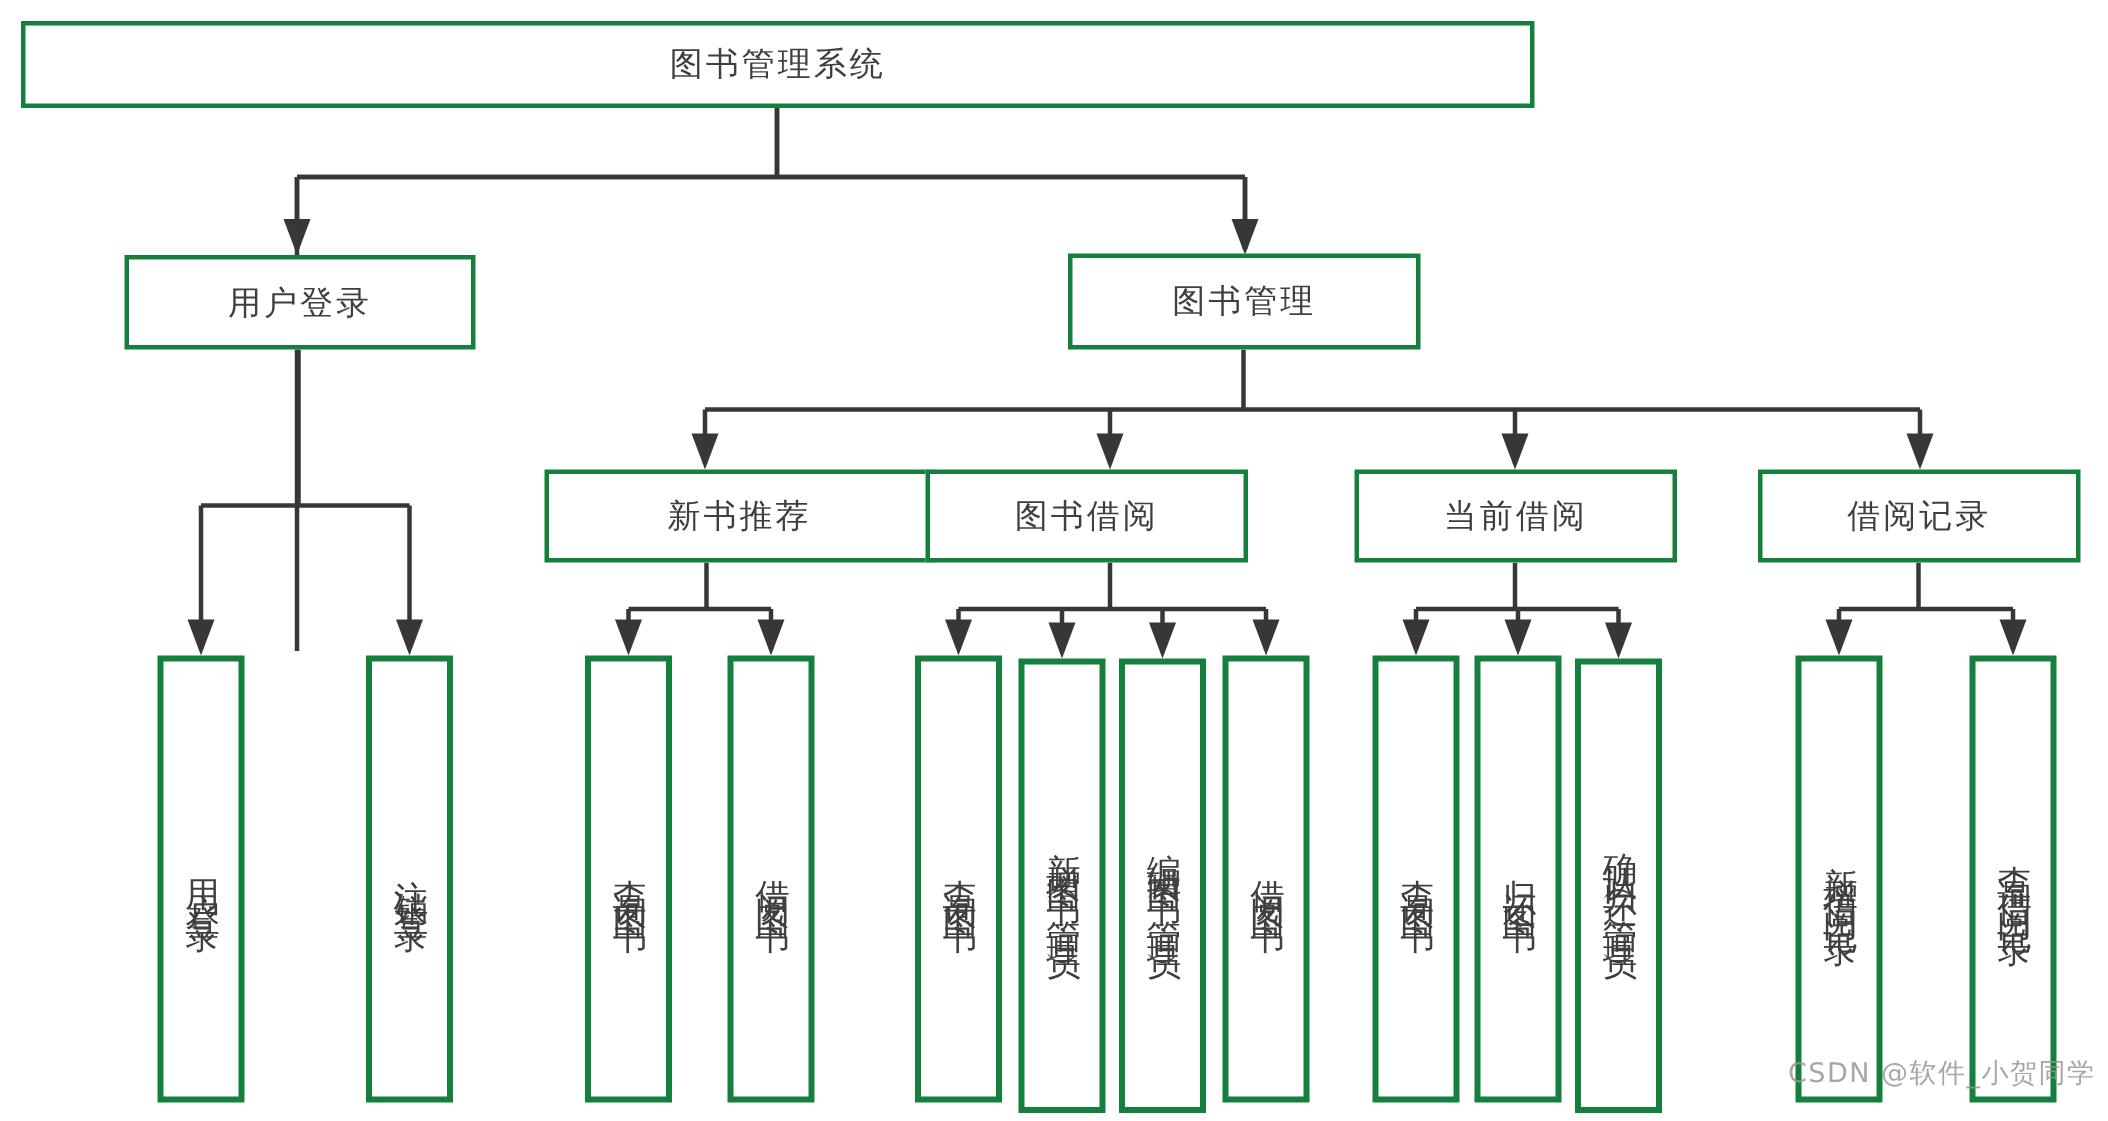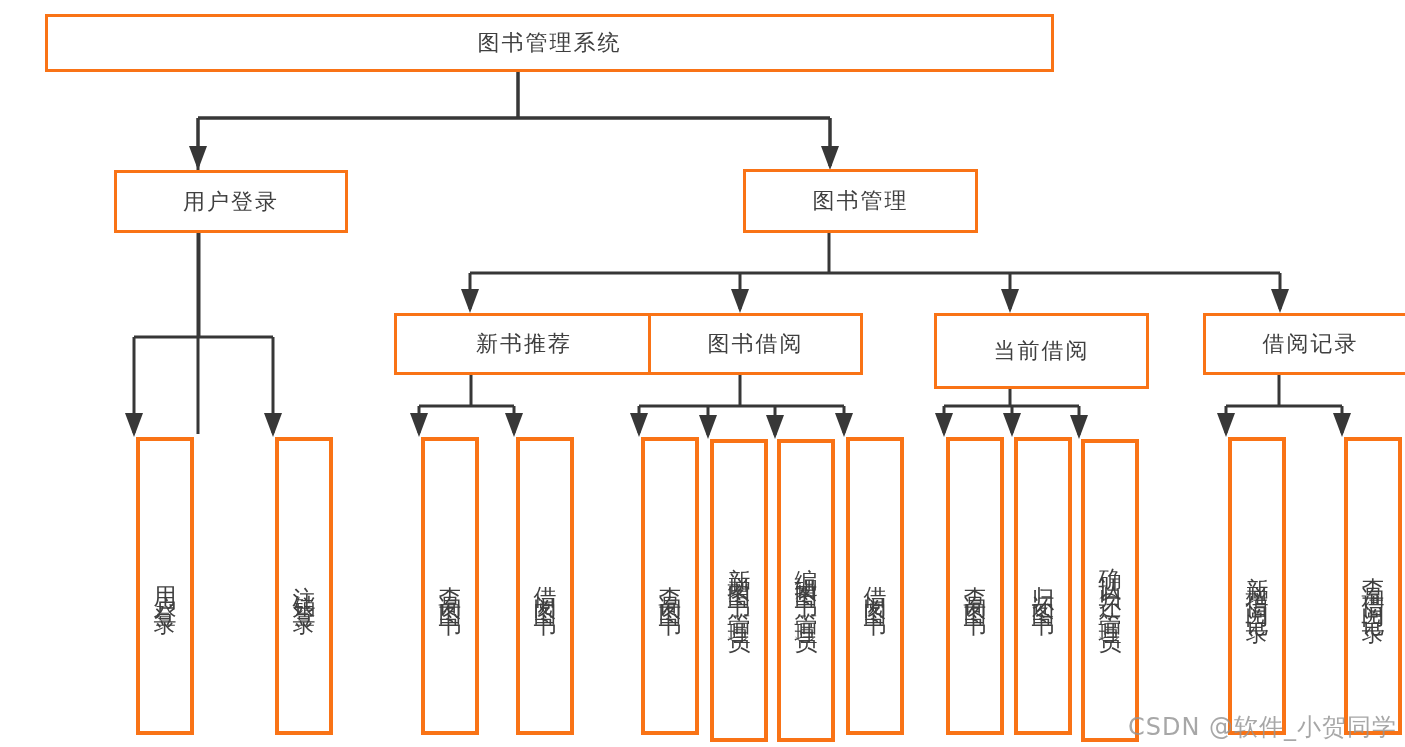--- a/index.html
+++ b/index.html
@@ -13,48 +13,47 @@
   }
   #connectors {
     position: absolute;
     left: 0; top: 0;
     z-index: 0;
   }
   .node {
     position: absolute;
     box-sizing: border-box;
     background: #ffffff;
-    border: 3px solid #f97316;
+    border: 3px solid #15803d;
     display: flex;
     align-items: center;
     justify-content: center;
     color: #3f3f3f;
     font-size: 22px;
     letter-spacing: 2px;
     z-index: 1;
     white-space: nowrap;
-    margin-left: 31px;
   }
   .leaf {
     border-width: 4px;
   }
   .leaf .v-text {
     writing-mode: vertical-rl;
     text-orientation: mixed;
     font-size: 23px;
     line-height: 1;
     letter-spacing: 9px;
     color: #3f3f3f;
   }
   #watermark {
     position: absolute;
     right: 8px;
-    bottom: 4px;
+    bottom: 20px;
     z-index: 2;
-    font-size: 24px;
+    font-size: 18px;
     color: rgba(148, 148, 148, 0.82);
     letter-spacing: 1px;
     white-space: nowrap;
   }
 </style>
 </head>
 <body>
 
 <div id="canvas">
 
@@ -132,21 +131,21 @@
     </g>
   </svg>
 
   <div class="node" style="left:14px; top:14px; width:1009px; height:58px;">图书管理系统</div>
 
   <div class="node" style="left:83px; top:170px; width:234px; height:63px;">用户登录</div>
   <div class="node" style="left:712px; top:169px; width:235px; height:64px;">图书管理</div>
 
   <div class="node" style="left:363px; top:313px; width:260px; height:62px;">新书推荐</div>
   <div class="node" style="left:617px; top:313px; width:215px; height:62px;">图书借阅</div>
-  <div class="node" style="left:903px; top:313px; width:215px; height:76px;">当前借阅</div>
+  <div class="node" style="left:903px; top:313px; width:215px; height:62px;">当前借阅</div>
   <div class="node" style="left:1172px; top:313px; width:215px; height:62px;">借阅记录</div>
 
   <div class="node leaf" style="left:105px; top:437px; width:58px; height:298px;">
     <span class="v-text">用户登录</span>
   </div>
   <div class="node leaf" style="left:244px; top:437px; width:58px; height:298px;">
     <span class="v-text">注销登录</span>
   </div>
 
   <div class="node leaf" style="left:390px; top:437px; width:58px; height:298px;">

